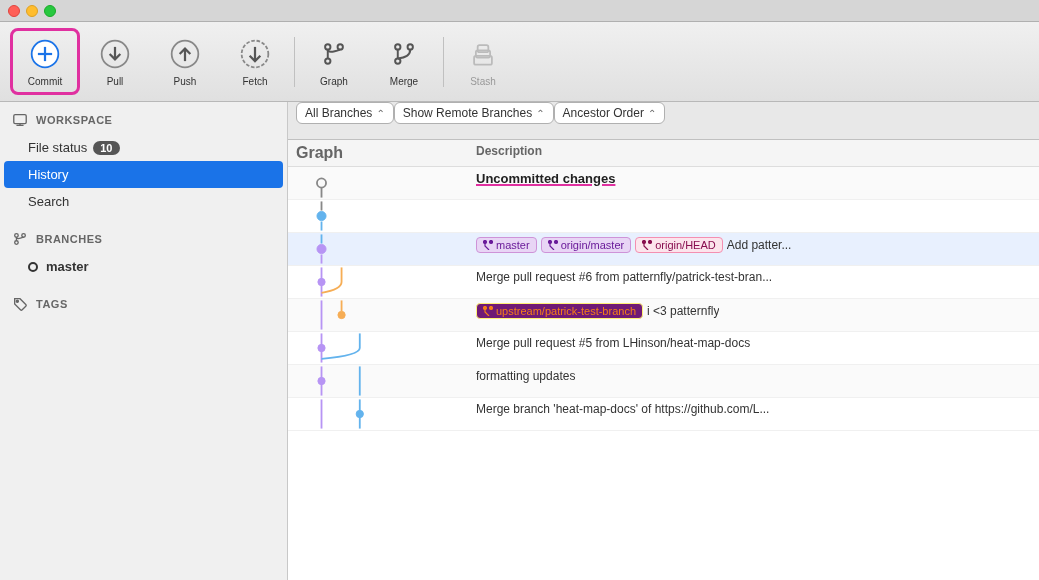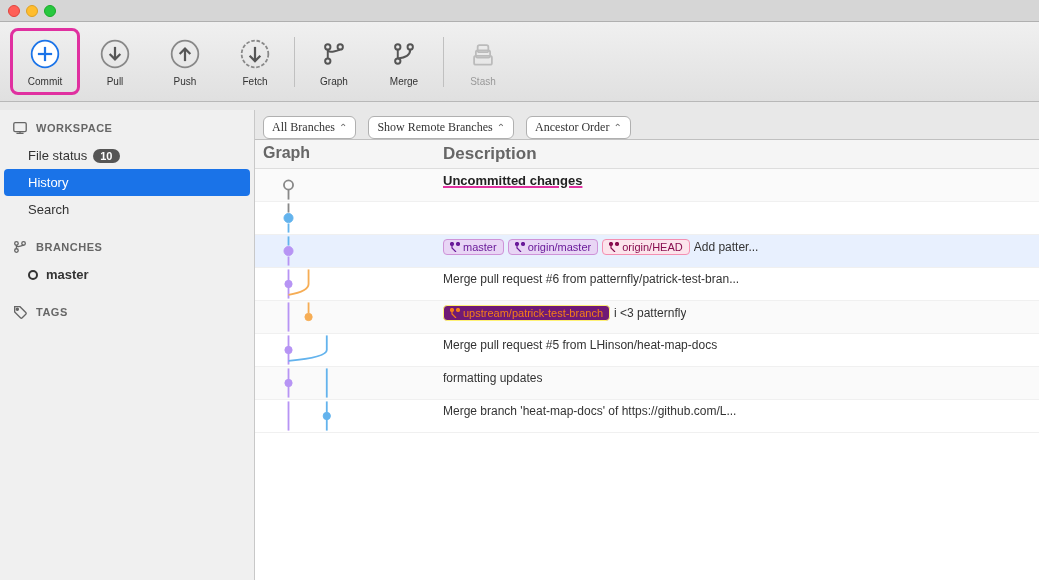--- a/index.html
+++ b/index.html
@@ -82,27 +82,26 @@
     }
 
     
     .main-layout {
       display: flex;
       height: calc(580px - 22px - 80px);
     }
 
     
     .sidebar {
-      width: 255px;
+      width: 288px;
       background: #f0f0f0;
       border-right: 1px solid #c8c8c8;
       display: flex;
       flex-direction: column;
       flex-shrink: 0;
-      margin-top: 8px;
     }
     .sidebar-section-header {
       display: flex;
       align-items: center;
       padding: 10px 12px 6px 12px;
       gap: 8px;
     }
     .sidebar-section-label {
       font-size: 11px;
       font-weight: 700;
@@ -165,24 +164,23 @@
       flex-direction: column;
       overflow: hidden;
     }
 
     
     .filter-bar {
       height: 38px;
       background: #e8e8e8;
       border-bottom: 1px solid #c0c0c0;
       display: flex;
-      align-items: flex-end;
+      align-items: flex-start;
       padding: 0 8px;
-      gap: 12px;
-      font-family: Liberation Serif, serif;
+      gap: 0;
     }
     .filter-dropdown {
       display: flex;
       align-items: center;
       background: white;
       border: 1px solid #b0b0b0;
       border-radius: 6px;
       padding: 3px 8px;
       font-size: 12px;
       color: #333;
@@ -212,21 +210,21 @@
       width: 180px;
       flex-shrink: 0;
       padding: 0 8px;
       font-size: 16px;
       color: #666;
       font-weight: 600;
     }
     .col-desc {
       flex: 1;
       padding: 0 8px;
-      font-size: 17px;
+      font-size: 12px;
       color: #666;
       font-weight: 600;
     }
 
     
     .commit-row {
       display: flex;
       align-items: flex-start;
       border-bottom: 1px solid #f0f0f0;
       min-height: 32px;

